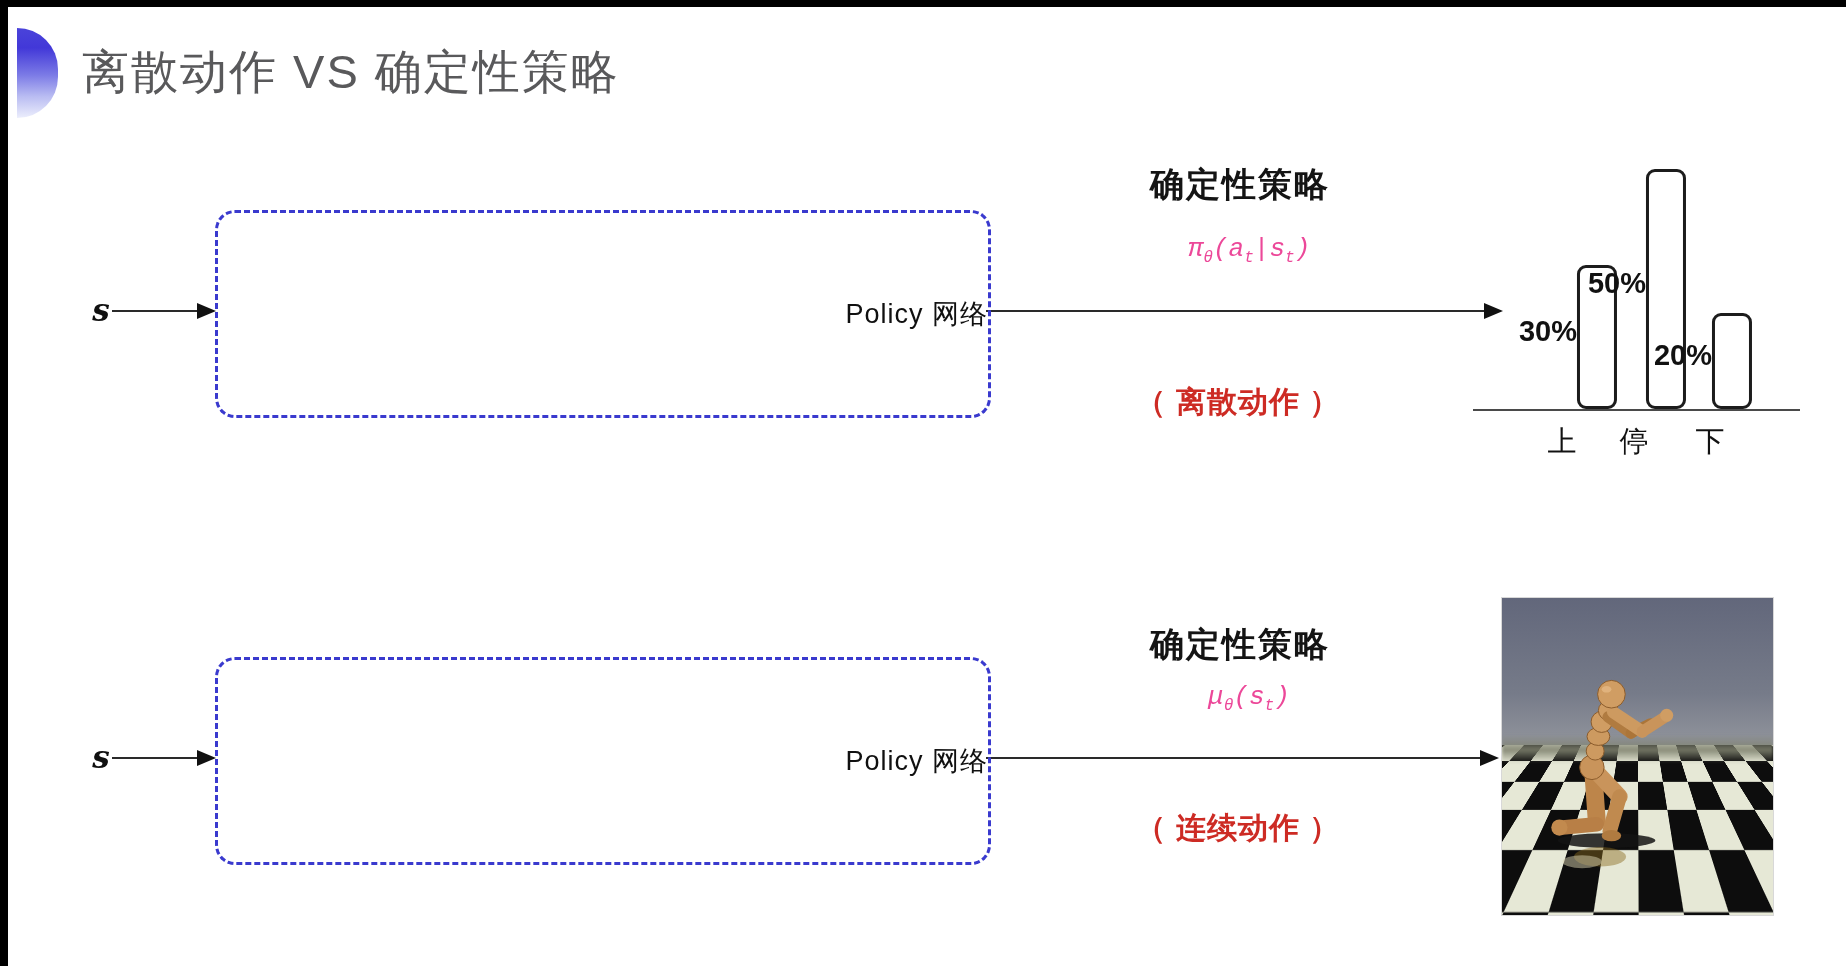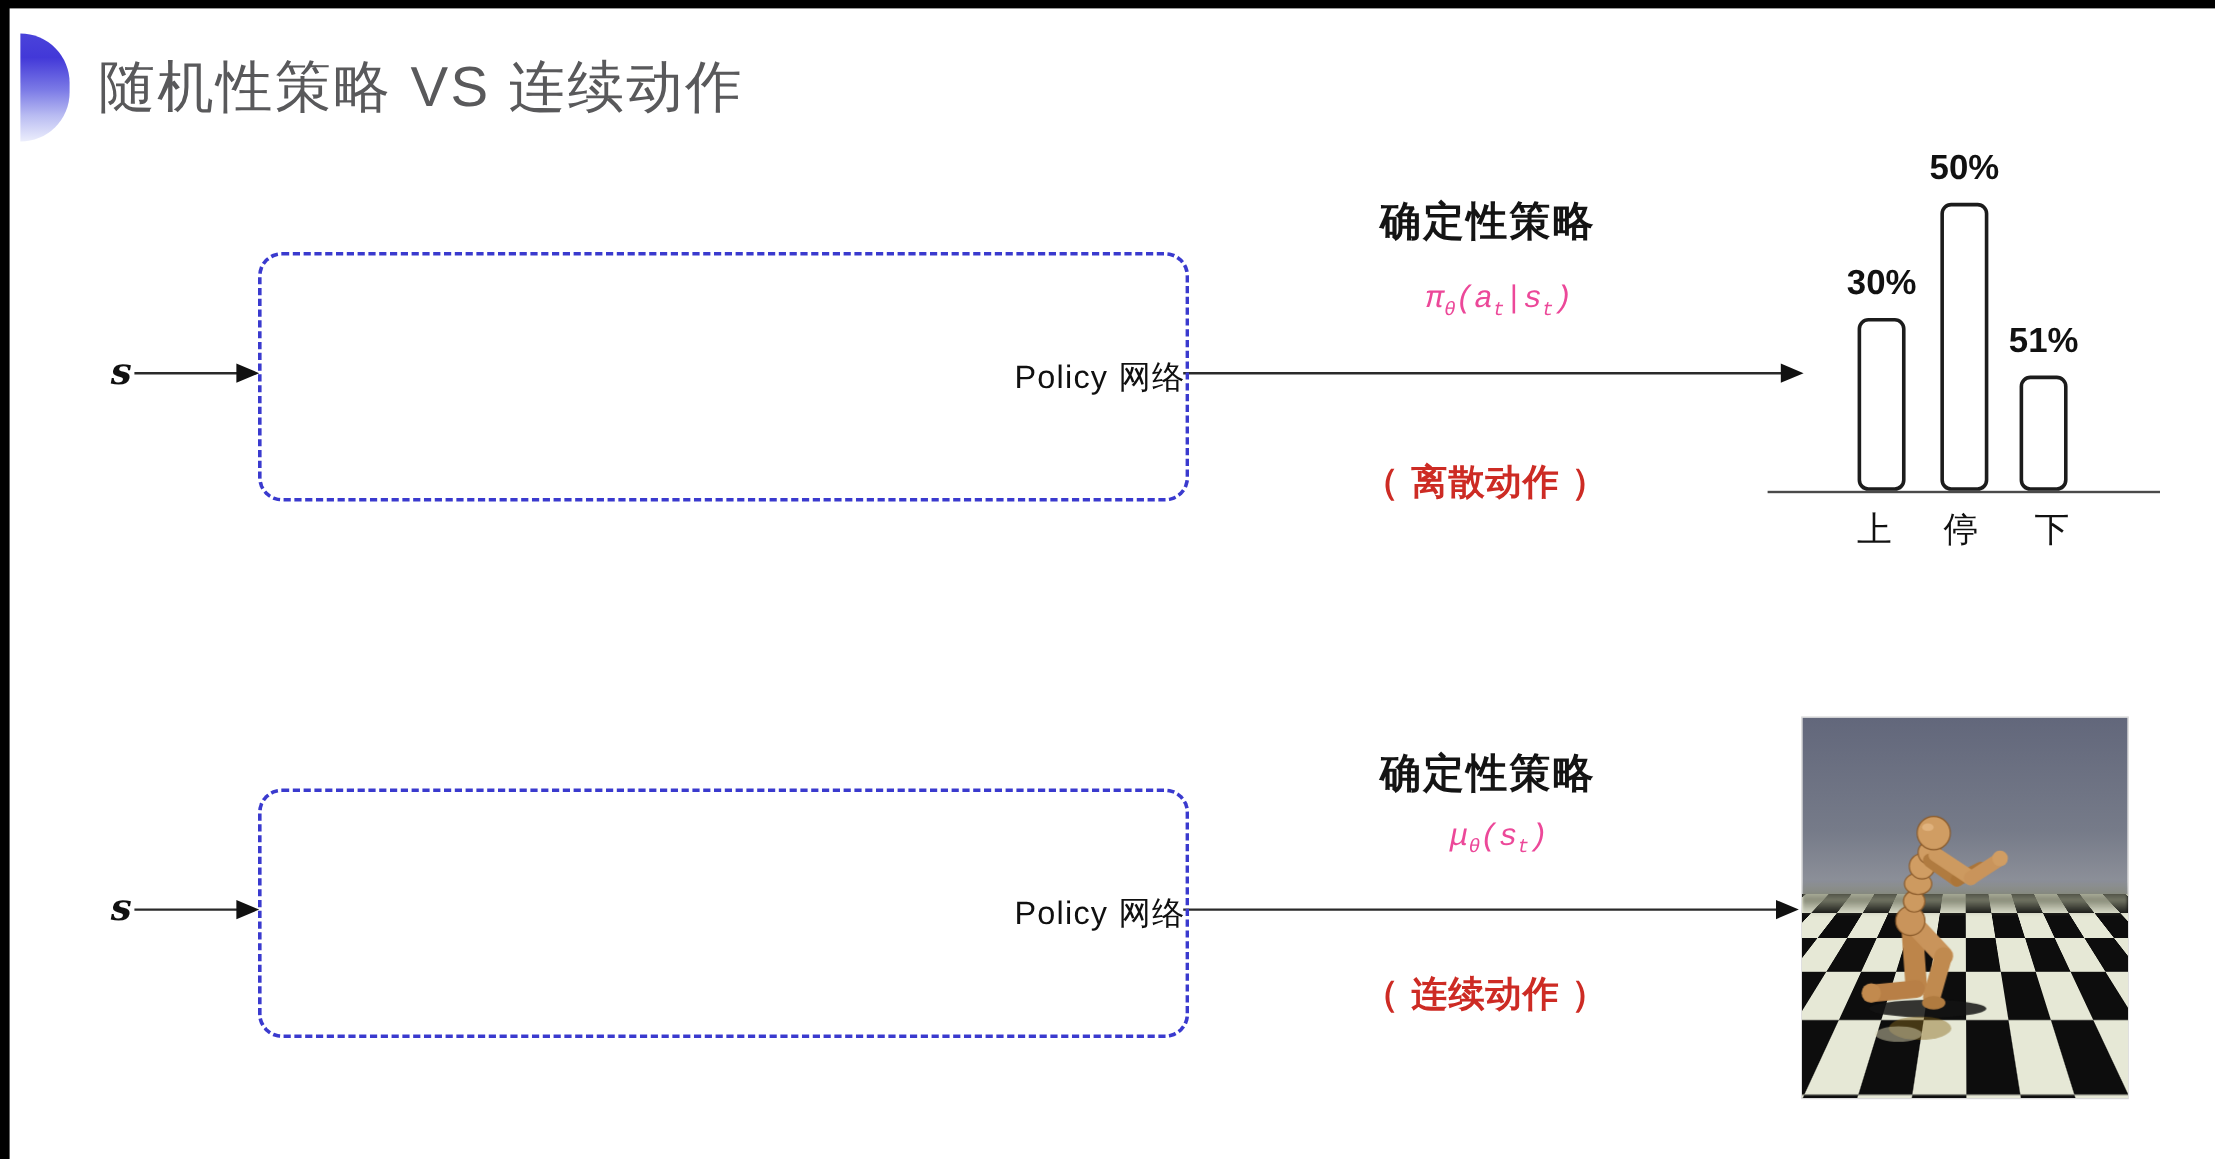--- a/index.html
+++ b/index.html
@@ -44,21 +44,21 @@
   }
   .formula sub{font-size:62%;font-style:italic;}
   .action-note{
     position:absolute;left:1088px;width:300px;text-align:center;
     font-size:30px;font-weight:600;color:#cd2b24;letter-spacing:1px;white-space:nowrap;
   }
 
   
   .bar-chart{position:absolute;left:1473px;top:100px;width:327px;height:360px;}
   .bar-baseline{position:absolute;left:0;top:309px;width:327px;height:2px;background:#4a4a4a;}
-  .bar-col{position:absolute;bottom:51px;display:flex;flex-direction:column;align-items:center;transform:translateX(-50%);}
+  .bar-col{position:absolute;bottom:51px;display:flex;flex-direction:row;align-items:center;transform:translateX(-50%);}
   .bar-col .bar-value{font-size:29px;font-weight:600;color:#111;margin-bottom:12px;}
   .bar-rect{width:40px;background:#fff;border:3px solid #1c1c1c;border-radius:9px;box-sizing:border-box;}
   .bar-cat{position:absolute;top:322px;transform:translateX(-50%);font-size:29px;font-weight:500;color:#111;}
 
   
   .robot-image{
     position:absolute;left:1502px;top:598px;width:271px;height:317px;
     overflow:hidden;outline:1px solid #d8d8d8;
     background:linear-gradient(180deg,#62677b 0%,#767b89 30%,#91949c 46%,#9a9da1 47%);
   }
@@ -79,21 +79,21 @@
   .arrow-layer{position:absolute;left:0;top:0;width:1846px;height:966px;pointer-events:none;}
 </style>
 </head>
 <body>
 
 <div id="canvas">
   <div class="frame-top"></div>
   <div class="frame-left"></div>
 
   <div class="bullet"></div>
-  <div class="slide-title">随机性策略 VS 连续动作</div>
+  <div class="slide-title">离散动作 VS 确定性策略</div>
 
   <svg class="arrow-layer" viewBox="0 0 1846 966">
     <g stroke="#2a2a2a" stroke-width="2" fill="#111">
       <line x1="112" y1="311" x2="199" y2="311"></line>
       <polygon points="216,311 197,303 197,319" stroke="none"></polygon>
       <line x1="986" y1="311" x2="1485" y2="311"></line>
       <polygon points="1503,311 1484,303 1484,319" stroke="none"></polygon>
       <line x1="112" y1="758" x2="199" y2="758"></line>
       <polygon points="216,758 197,750 197,766" stroke="none"></polygon>
       <line x1="986" y1="758" x2="1481" y2="758"></line>
@@ -116,21 +116,21 @@
     <div class="bar-baseline"></div>
     <div class="bar-col" style="left:95px">
       <div class="bar-value">30%</div>
       <div class="bar-rect" style="height: 144px;"></div>
     </div>
     <div class="bar-col" style="left:164px">
       <div class="bar-value">50%</div>
       <div class="bar-rect" style="height: 240px;"></div>
     </div>
     <div class="bar-col" style="left:230px">
-      <div class="bar-value">51%</div>
+      <div class="bar-value">20%</div>
       <div class="bar-rect" style="height: 96px;"></div>
     </div>
     <div class="bar-cat" style="left:89px">上</div>
     <div class="bar-cat" style="left:161px">停</div>
     <div class="bar-cat" style="left:237px">下</div>
   </div>
 
   <div class="s-label" style="top:739px">s</div>
   <div class="policy-box" style="top:657px">
     <span class="box-label">Policy 网络</span>

